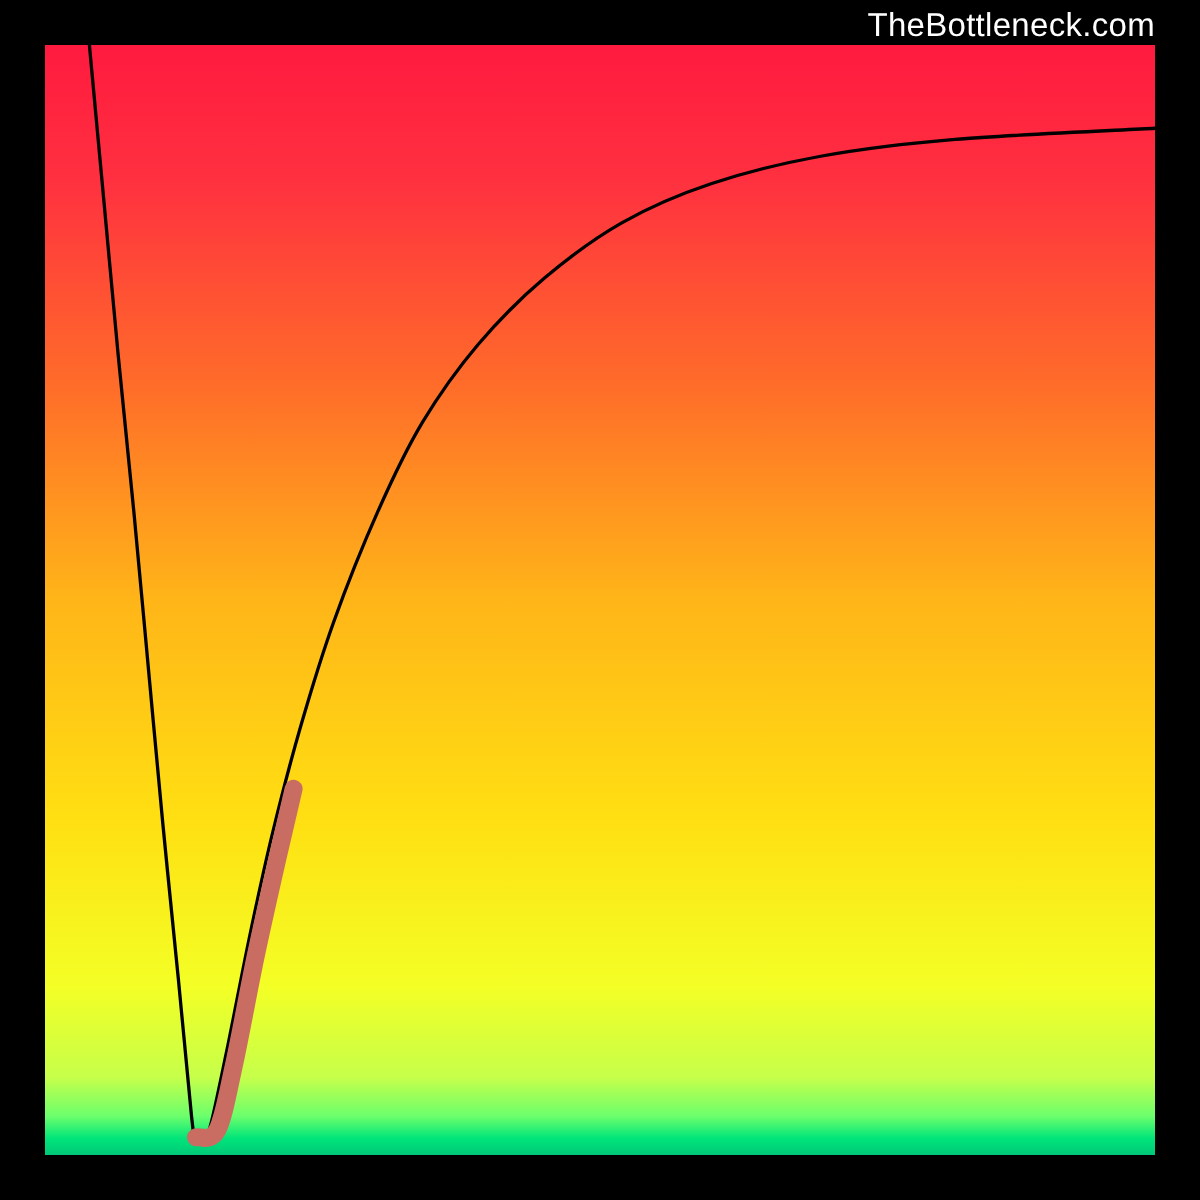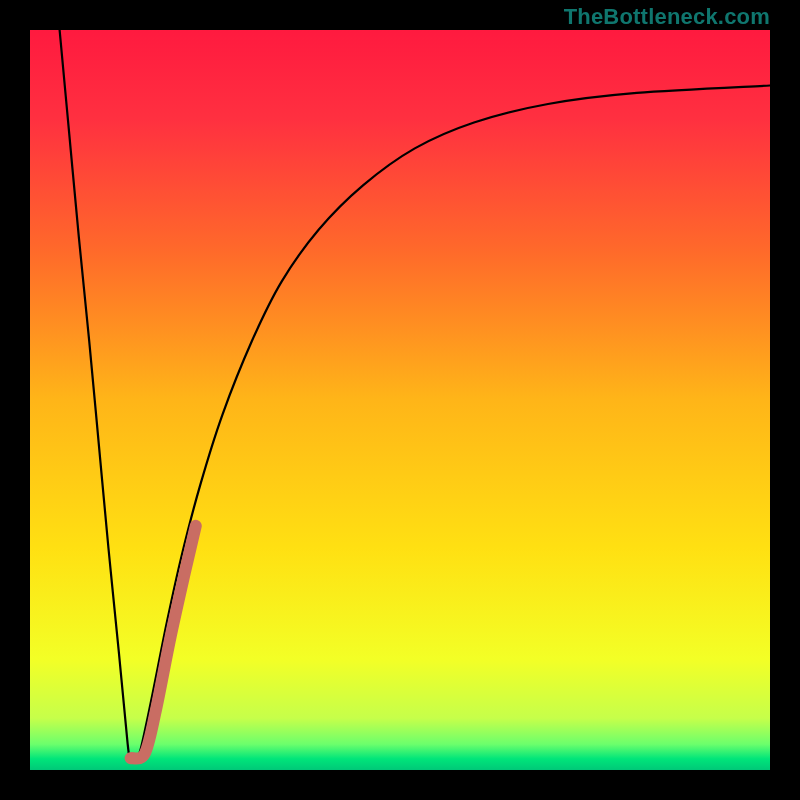--- a/index.html
+++ b/index.html
@@ -24,22 +24,22 @@
     left: 30px;
     top: 30px;
     width: 740px;
     height: 740px;
   }
   .watermark {
     position: absolute;
     top: 4px;
     right: 30px;
     font-size: 22px;
-    color: #0f766e;
-    font-weight: 700;
+    color: #ffffff;
+    font-weight: 400;
     letter-spacing: 0.2px;
     user-select: none;
     text-align: center;
   }
   svg { display: block; }
 </style>
 </head>
 <body>
 
 <div class="frame">

